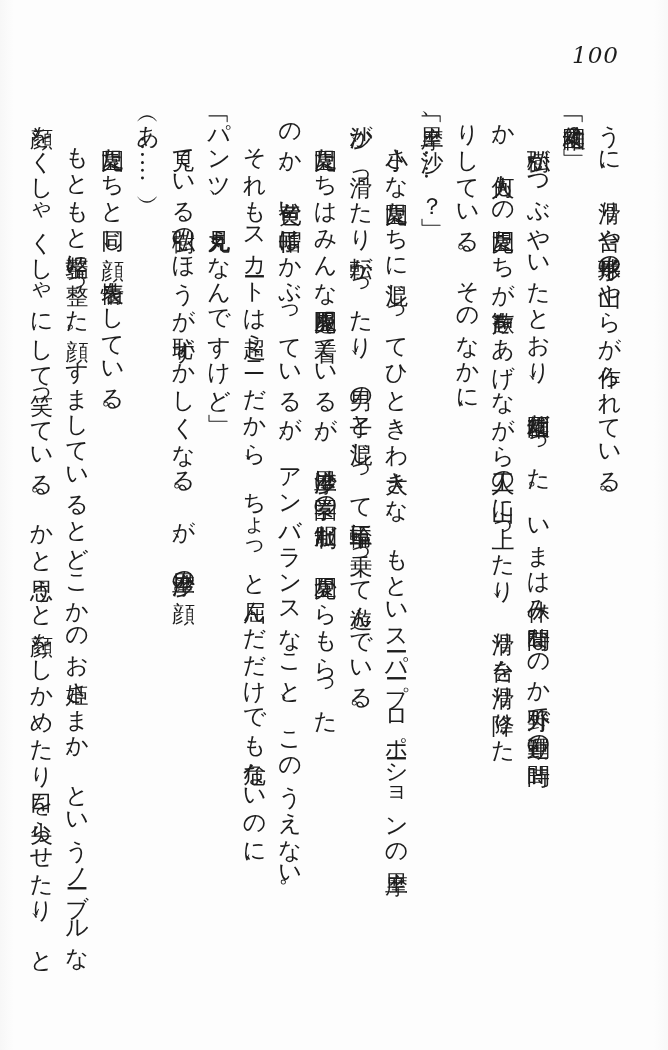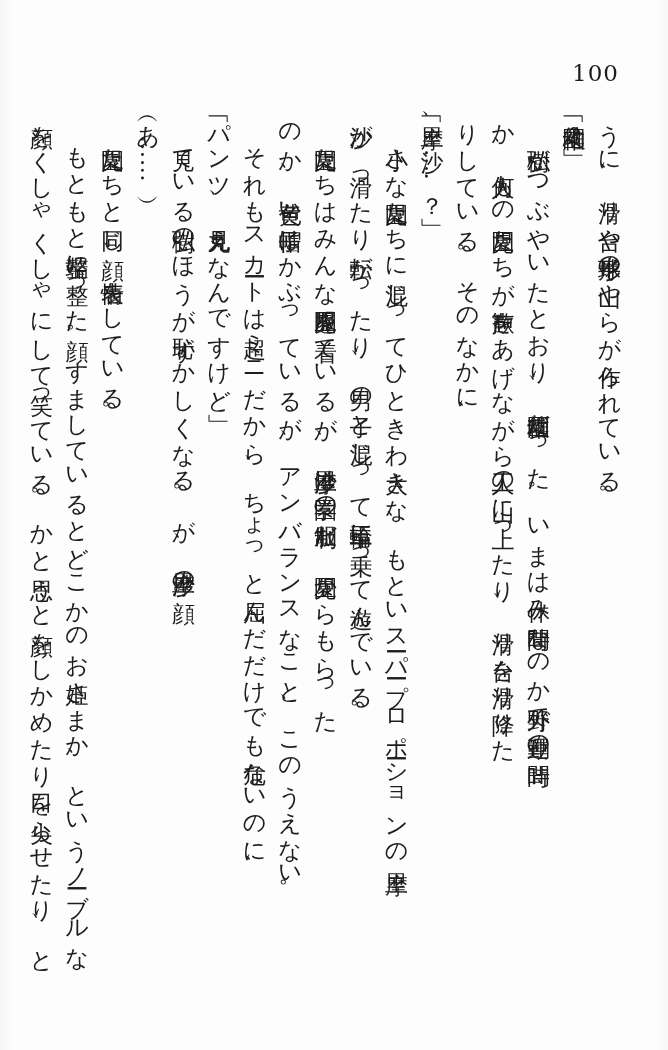--- a/index.html
+++ b/index.html
@@ -14,25 +14,26 @@
     overflow: hidden;
     font-family: "DejaVu Serif", "Liberation Serif", serif;
   }
   .page {
     position: absolute;
     inset: 0;
     background: linear-gradient(90deg, #f7f7f7 0px, #fdfdfd 14px, #fdfdfd 654px, #f8f8f8 668px);
   }
   .folio {
     position: absolute;
-    top: 60px;
+    top: 42px;
     left: 572px;
     width: 44px;
     text-align: left;
     font-size: 23px;
+    font-style: italic;
     color: #1d1d1d;
     letter-spacing: 1px;
   }
   .vtext {
     position: absolute;
     top: 108px;
     right: 41px;
     height: 908px;
     writing-mode: vertical-rl;
     text-orientation: mixed;

